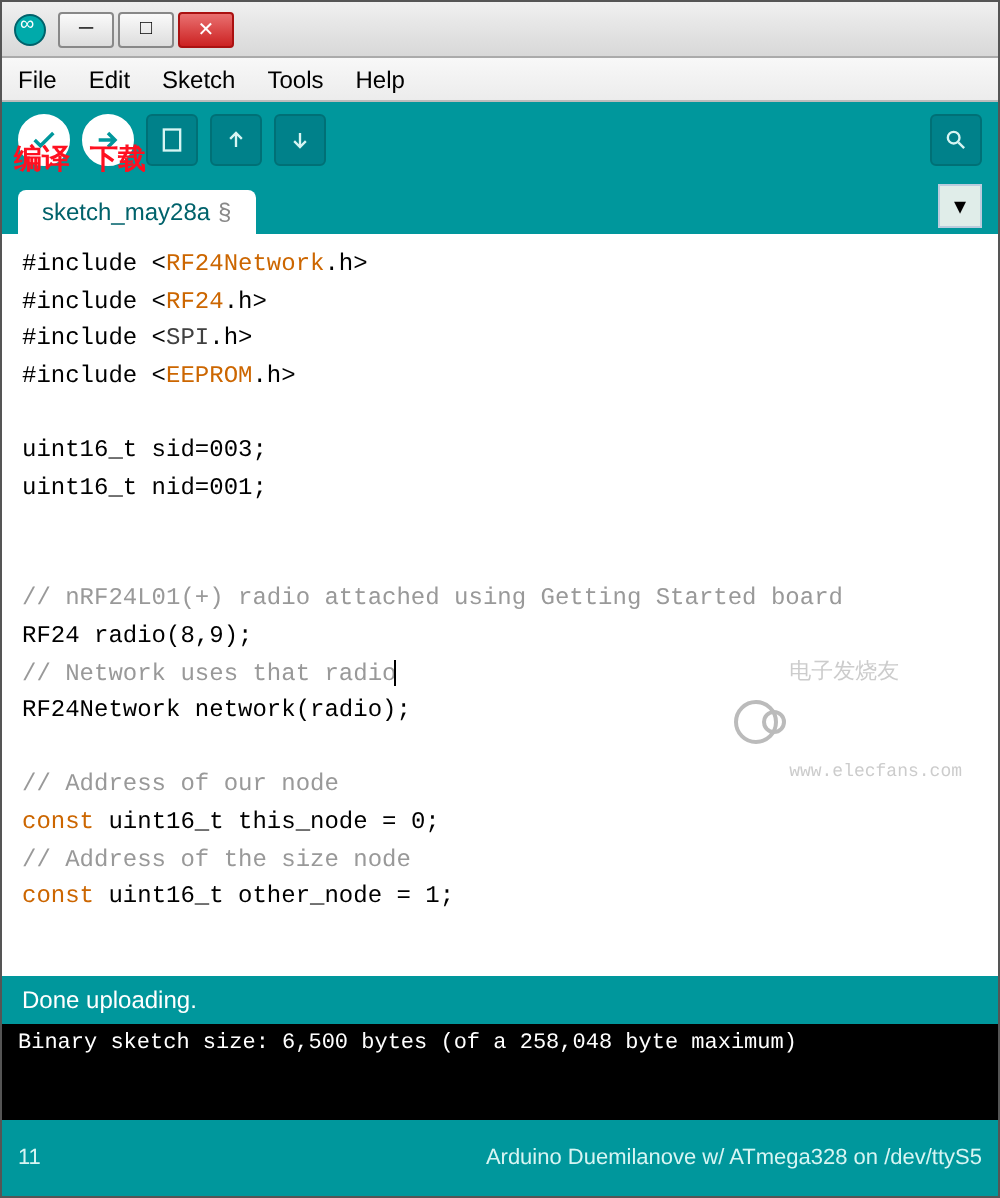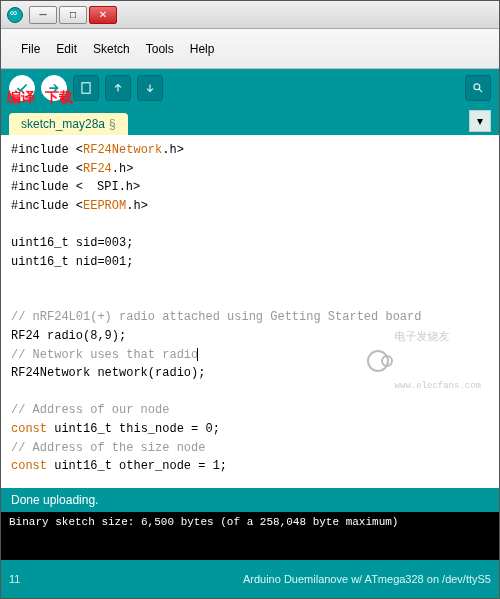--- a/index.html
+++ b/index.html
@@ -5,34 +5,34 @@
   * { box-sizing: border-box; margin: 0; padding: 0; }
   body { font-family: "Segoe UI", Tahoma, sans-serif; font-size: 12px; background: #d4d0c8; width: 500px; height: 599px; overflow: hidden; }
   .window { width: 500px; height: 599px; background: #fff; border: 1px solid #555; display: flex; flex-direction: column; }
   .titlebar { height: 28px; background: linear-gradient(#f0f0f0,#d8d8d8); display: flex; align-items: center; padding: 0 6px; border-bottom: 1px solid #aaa; }
   .titlebar .app-icon { width: 16px; height: 16px; background: #0aa; border-radius: 50%; border: 1px solid #00626b; position: relative; margin-right: 6px;}
   .titlebar .app-icon::after { content:"∞"; color:#fff; font-size:10px; position:absolute; top:-1px; left:2px;}
   .titlebar .title { flex: 1; color: #333; font-size: 12px; }
   .winbtns { display: flex; gap: 2px; }
   .winbtn { width: 28px; height: 18px; border: 1px solid #888; border-radius: 2px; display:flex; align-items:center; justify-content:center; font-size:10px; background: linear-gradient(#fafafa,#ddd); cursor:pointer;}
   .winbtn.close { background: linear-gradient(#e97070,#c22); color:#fff; border-color:#a11;}
-  .menubar { height: 40px; background: linear-gradient(#f8f8f8,#ececec); display: flex; align-items: center; padding: 0 14px; border-bottom: 1px solid #bbb; gap: 4px; }
+  .menubar { height: 22px; background: linear-gradient(#f8f8f8,#ececec); display: flex; align-items: center; padding: 0 2px; border-bottom: 1px solid #bbb; gap: 4px; }
   .menubar span { padding: 2px 6px; cursor: pointer; }
   .toolbar { height: 38px; background: #00979c; display: flex; align-items: center; padding: 0 8px; gap: 6px; position: relative; }
   .tbtn { width: 26px; height: 26px; border: 1px solid #007076; border-radius: 3px; background: #00818a; display:flex; align-items:center; justify-content:center; cursor:pointer; color:#d7f5f3;}
   .tbtn.round { border-radius: 50%; background: #fff; color:#00979c; border:1px solid #fff;}
   .tbtn svg { width:14px; height:14px; }
   .serial-mon { margin-left:auto; }
   .annot { position:absolute; top:20px; font-size:14px; font-weight:bold; color:#ff1020; z-index:20;}
   .tabbar { height: 28px; background: #00979c; display:flex; align-items:flex-end; padding: 0 8px; }
-  .tab { background: #fef9c3; padding: 4px 12px 4px 12px; border-radius: 4px 4px 0 0; font-size: 12px; color: #00626b; display:flex; align-items:center; gap:4px;}
+  .tab { background: #ffffff; padding: 4px 12px 4px 12px; border-radius: 4px 4px 0 0; font-size: 12px; color: #00626b; display:flex; align-items:center; gap:4px;}
   .tab .sec { color:#888; }
   .tabdrop { margin-left:auto; width:22px; height:22px; background:#e0ede9; border:1px solid #bcd; display:flex; align-items:center; justify-content:center; margin-bottom:3px; cursor:pointer;}
   .editor { flex: 1; background: #fff; overflow: auto; padding: 6px 10px; font-family: "Courier New", monospace; font-size: 12px; color:#000; line-height: 1.55; position:relative; white-space: pre; }
-  .editor .kw-red { color:#000000;margin-left:14px; }
+  .editor .kw-red { color:#404040; }
   .editor .kw-or { color:#cc6600; }
   .editor .cm { color:#999; }
   .statushdr { height: 24px; background: #00979c; color:#fff; padding: 0 10px; display:flex; align-items:center; font-size:12px;}
   .console { height: 48px; background: #000; color:#fff; font-family: "Courier New", monospace; font-size: 11px; padding: 4px 8px; overflow:hidden;}
   .footer { height: 38px; background: #00979c; color:#d7f5f3; display:flex; align-items:center; padding: 0 8px; font-size: 11px;}
   .footer .right { margin-left:auto; }
   .watermark { position: absolute; right: 18px; bottom: 60px; color: #ccc; font-size: 11px; display:flex; align-items:center; gap:6px; pointer-events:none;}
   .watermark .logo { width:22px; height:22px; border:2px solid #bbb; border-radius:50%; position:relative;}
   .watermark .logo::after{ content:""; position:absolute; width:8px; height:8px; border:2px solid #bbb; border-radius:50%; top:3px; left:12px;}
   .cursor-line { display:inline-block; border-right: 1px solid #000; height: 13px; vertical-align: middle; margin-left:-1px;}

